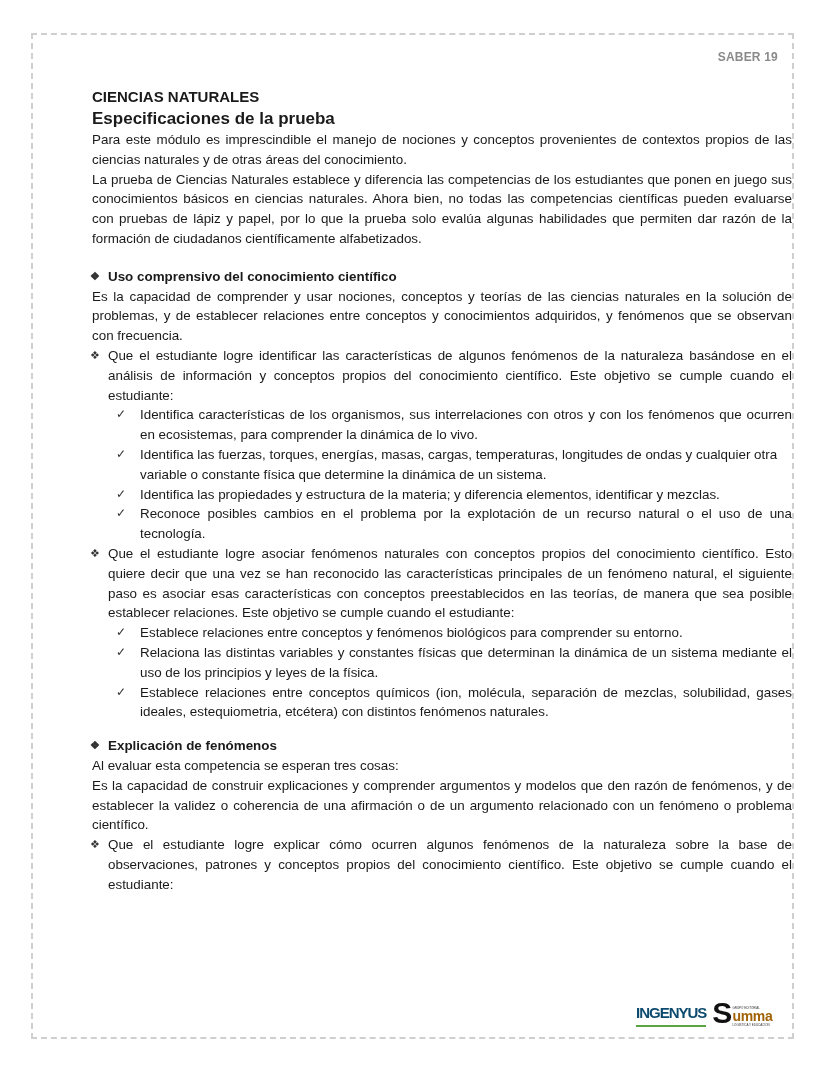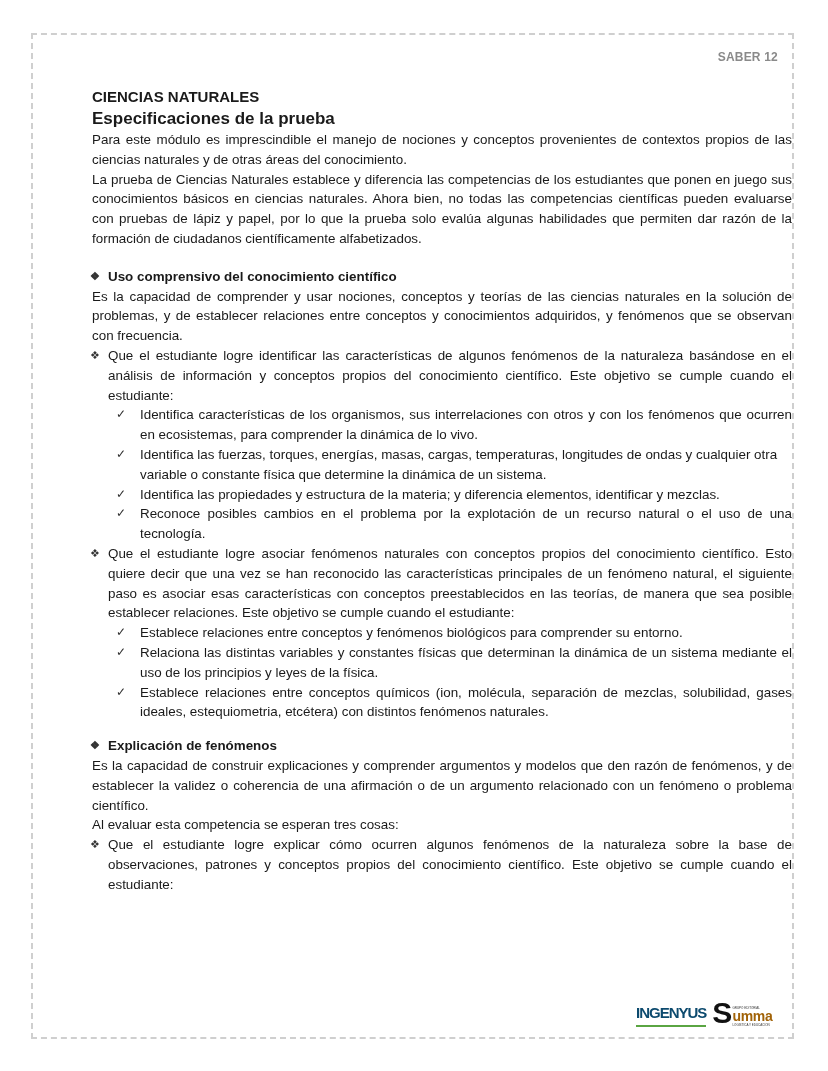--- a/index.html
+++ b/index.html
@@ -28,21 +28,21 @@
   .summa .big-s { font-size: 30px; font-weight: bold; line-height: 28px; color: #111; }
   .summa .rest { display: flex; flex-direction: column; align-items: flex-start; }
   .summa .tiny { font-size: 3px; color: #333; line-height: 4px; }
   .summa .word { font-size: 14px; font-weight: bold; color: #a16207; line-height: 13px; letter-spacing: -0.3px; border-radius: 6px; }
 </style>
 </head>
 <body>
 
 <div class="frame"></div>
 
-<div class="header-tag">SABER 12</div>
+<div class="header-tag">SABER 19</div>
 
 <div class="content">
   <div class="h1">CIENCIAS NATURALES</div>
   <div class="h2">Especificaciones de la prueba</div>
   <p>Para este módulo es imprescindible el manejo de nociones y conceptos provenientes de contextos propios de las ciencias naturales y de otras áreas del conocimiento.</p>
   <p>La prueba de Ciencias Naturales establece y diferencia las competencias de los estudiantes que ponen en juego sus conocimientos básicos en ciencias naturales. Ahora bien, no todas las competencias científicas pueden evaluarse con pruebas de lápiz y papel, por lo que la prueba solo evalúa algunas habilidades que permiten dar razón de la formación de ciudadanos científicamente alfabetizados.</p>
 
   <div class="gap"></div>
 
   <div class="sub">
@@ -87,22 +87,22 @@
   <div class="chk">
     <span class="mk">✓</span>
     <span class="txt">Establece relaciones entre conceptos químicos (ion, molécula, separación de mezclas, solubilidad, gases ideales, estequiometria, etcétera) con distintos fenómenos naturales.</span>
   </div>
 
   <div class="gap-sm"></div>
   <div class="sub">
     <span class="mk">❖</span>
     <span>Explicación de fenómenos</span>
   </div>
+  <p>Al evaluar esta competencia se esperan tres cosas:</p>
   <p>Es la capacidad de construir explicaciones y comprender argumentos y modelos que den razón de fenómenos, y de establecer la validez o coherencia de una afirmación o de un argumento relacionado con un fenómeno o problema científico.</p>
-  <p>Al evaluar esta competencia se esperan tres cosas:</p>
   <div class="dia">
     <span class="mk">❖</span>
     <span class="txt">Que el estudiante logre explicar cómo ocurren algunos fenómenos de la naturaleza sobre la base de observaciones, patrones y conceptos propios del conocimiento científico. Este objetivo se cumple cuando el estudiante:</span>
   </div>
 </div>
 
 <div class="logos">
   <div class="ingenyus">
     <span>INGENYUS</span>
     <div class="line"></div>

